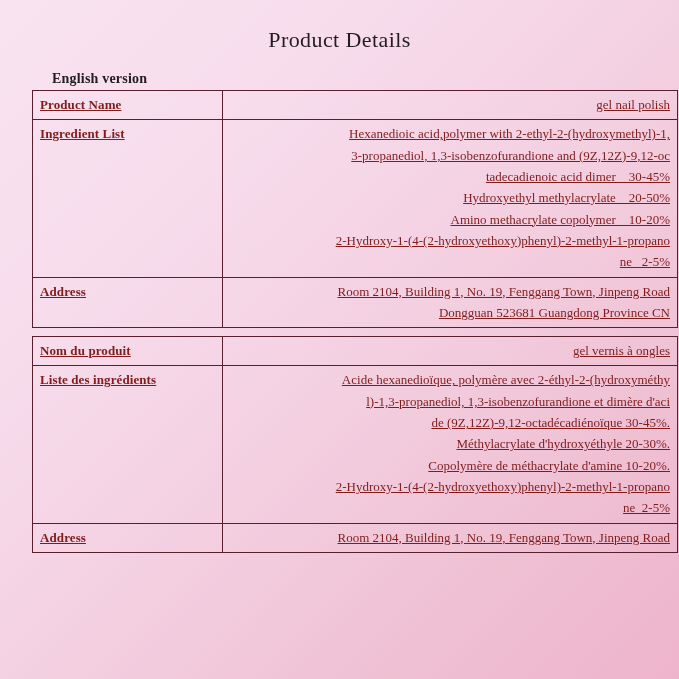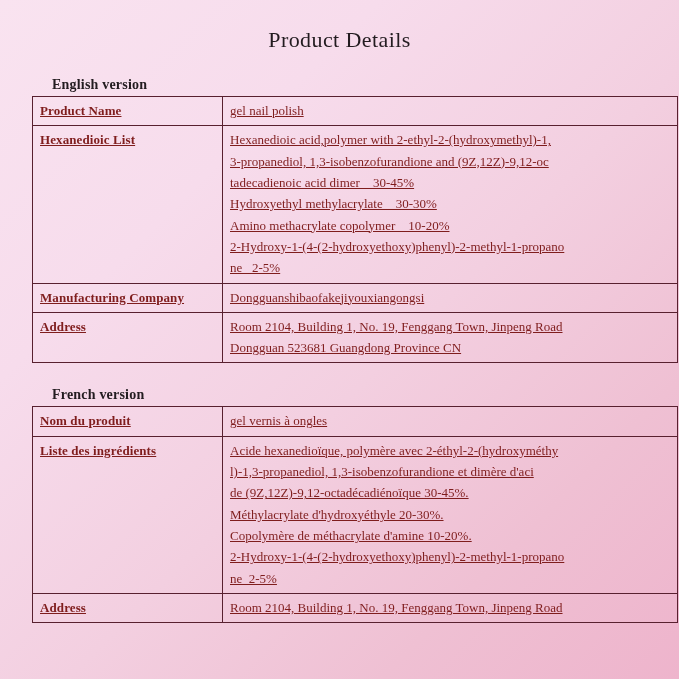--- a/index.html
+++ b/index.html
@@ -28,21 +28,21 @@
     font-size: 22px;
     font-weight: 400;
     letter-spacing: 0.4px;
     color: #231c20;
     margin: 0;
     padding-top: 27px;
     font-family: "Liberation Serif", "DejaVu Serif", serif;
   }
 
   .section {
-    margin: 14px auto;
+    margin: 8px auto;
     width: 615px;
   }
 
   .section-label {
     font-size: 14px;
     font-weight: bold;
     color: #231c20;
     padding-left: 20px;
     padding-top: 10px;
     padding-bottom: 3px;
@@ -71,20 +71,21 @@
   td.key {
     width: 175px;
     font-weight: bold;
     white-space: nowrap;
     letter-spacing: 0.1px;
   }
 
   td.val {
     width: 440px;
     font-weight: normal;
+    text-align: right;
   }
 
   td.val .line {
     display: block;
     white-space: pre;
   }
 
   .table-wrap { padding-left: 0; }
 </style>
 </head>
@@ -99,51 +100,44 @@
     <div class="table-wrap">
       <table class="spec">
         <tbody>
           <tr>
             <td class="key">Product Name</td>
             <td class="val">
               <span class="line">gel nail polish</span>
             </td>
           </tr>
           <tr>
-            <td class="key">Hexanedioic List</td>
+            <td class="key">Ingredient List</td>
             <td class="val">
               <span class="line">Hexanedioic acid,polymer with 2-ethyl-2-(hydroxymethyl)-1,</span>
               <span class="line">3-propanediol, 1,3-isobenzofurandione and (9Z,12Z)-9,12-oc</span>
               <span class="line">tadecadienoic acid dimer    30-45%</span>
-              <span class="line">Hydroxyethyl methylacrylate    30-30%</span>
+              <span class="line">Hydroxyethyl methylacrylate    20-50%</span>
               <span class="line">Amino methacrylate copolymer    10-20%</span>
               <span class="line">2-Hydroxy-1-(4-(2-hydroxyethoxy)phenyl)-2-methyl-1-propano</span>
               <span class="line">ne   2-5%</span>
-            </td>
-          </tr>
-          <tr>
-            <td class="key">Manufacturing Company</td>
-            <td class="val">
-              <span class="line">Dongguanshibaofakejiyouxiangongsi</span>
             </td>
           </tr>
           <tr>
             <td class="key">Address</td>
             <td class="val">
               <span class="line">Room 2104, Building 1, No. 19, Fenggang Town, Jinpeng Road</span>
               <span class="line">Dongguan 523681 Guangdong Province CN</span>
             </td>
           </tr>
         </tbody>
       </table>
     </div>
   </div>
 
   <div class="section">
-    <div class="section-label">French version</div>
     <div class="table-wrap">
       <table class="spec">
         <tbody>
           <tr>
             <td class="key">Nom du produit</td>
             <td class="val">
               <span class="line">gel vernis à ongles</span>
             </td>
           </tr>
           <tr>

